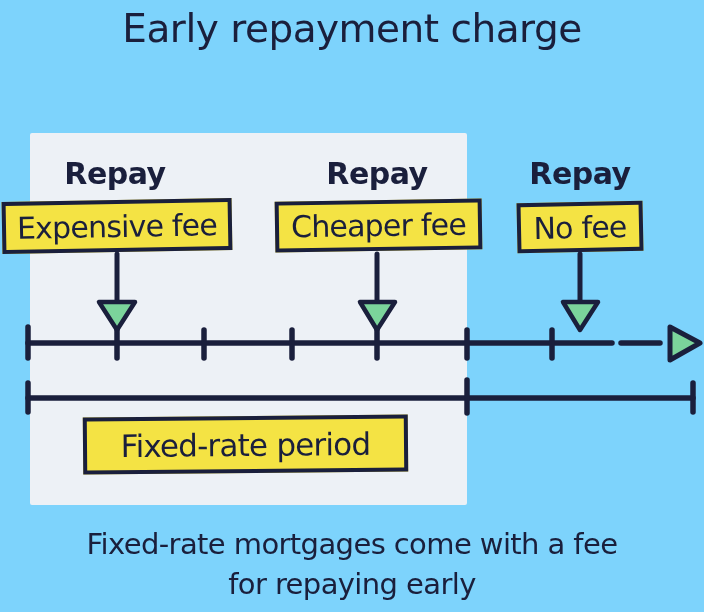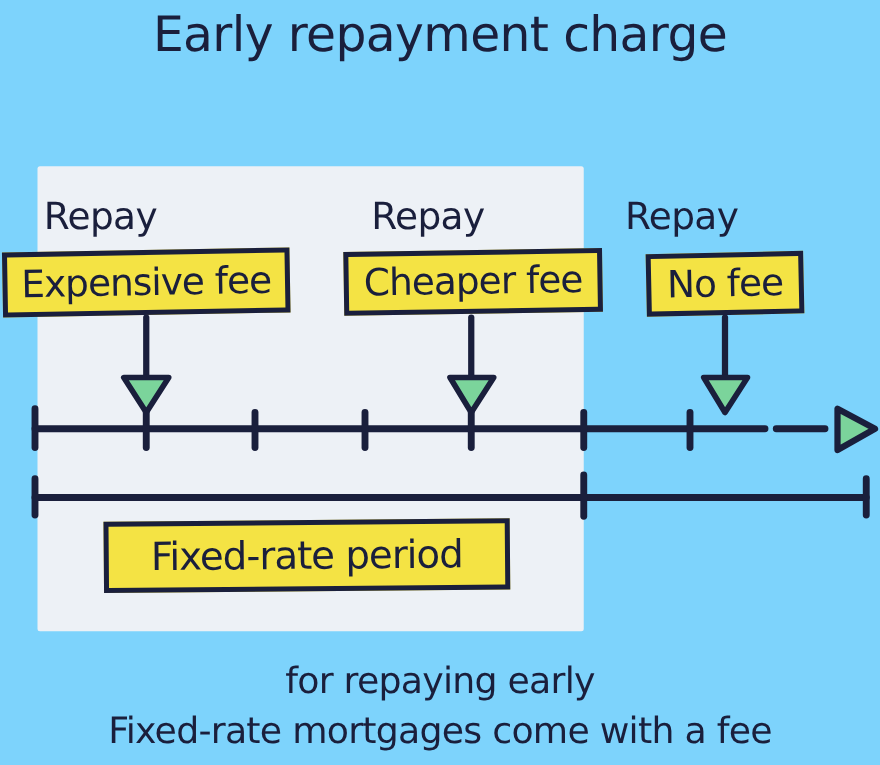--- a/index.html
+++ b/index.html
@@ -9,22 +9,22 @@
   }
   .title{
     position:absolute;top:4px;left:0;width:704px;text-align:center;
     font-size:39px;line-height:49px;font-weight:500;letter-spacing:-0.5px;
   }
   .shade{
     position:absolute;left:30px;top:133px;width:437px;height:372px;
     background:#edf1f6;border-radius:2px;
   }
   .repay{
-    position:absolute;top:156px;width:160px;
-    font-size:30px;font-weight:400;letter-spacing:-0.5px;
+    position:absolute;top:156px;width:160px;text-align:center;
+    font-size:30px;font-weight:700;letter-spacing:-0.5px;
   }
   .repay-1{left:35px;}
   .repay-2{left:297px;}
   .repay-3{left:500px;}
   .feebox{
     position:absolute;background:#f4e344;border:4px solid #1a1f3c;
     display:flex;align-items:center;justify-content:center;
     font-size:30px;font-weight:500;letter-spacing:-0.8px;white-space:nowrap;
     box-sizing:border-box;
   }
@@ -95,17 +95,17 @@
       <line x1="28" y1="398" x2="693" y2="398" stroke="#1a1f3c" stroke-width="5.5" stroke-linecap="round"></line>
       <line x1="28" y1="383" x2="28" y2="412" stroke="#1a1f3c" stroke-width="5.5" stroke-linecap="round"></line>
       <line x1="467" y1="380" x2="467" y2="413" stroke="#1a1f3c" stroke-width="5.5" stroke-linecap="round"></line>
       <line x1="693" y1="383" x2="693" y2="412" stroke="#1a1f3c" stroke-width="5.5" stroke-linecap="round"></line>
     </g>
   </svg>
 
   <div class="periodbox">Fixed-rate period</div>
 
   <div class="caption">
+    <div>Fixed-rate mortgages come with a fee</div>
     <div>for repaying early</div>
-    <div>Fixed-rate mortgages come with a fee</div>
   </div>
 
 </div>
 
 </body></html>

